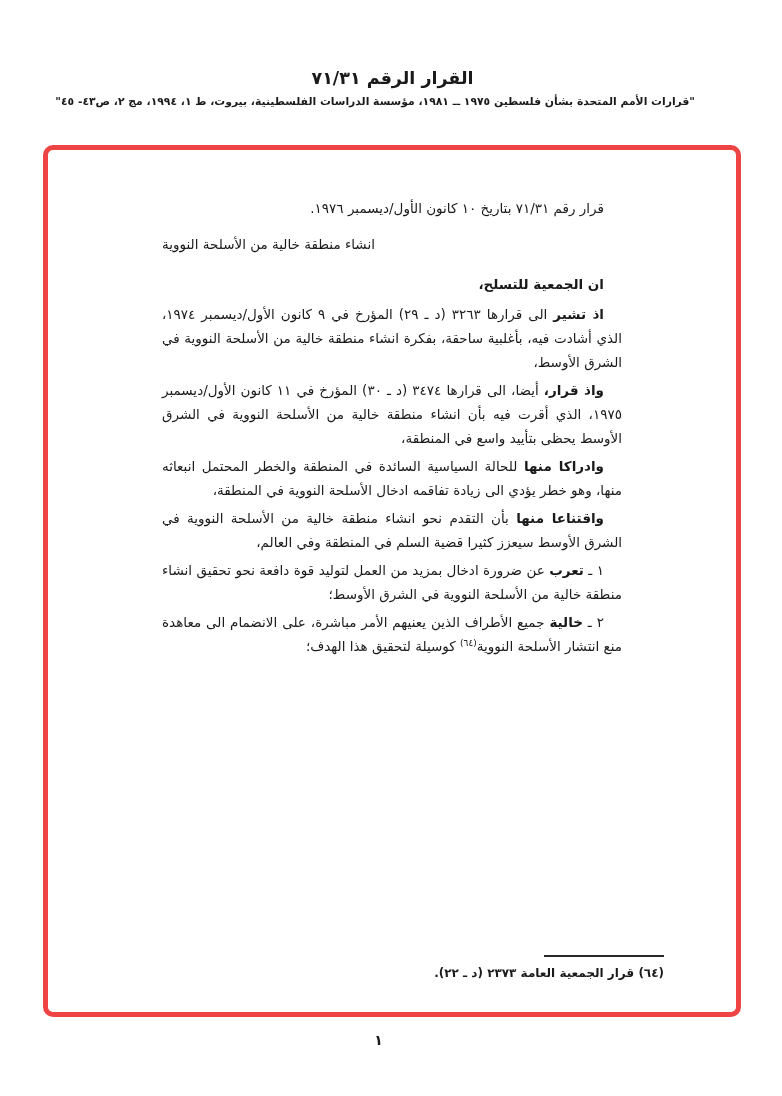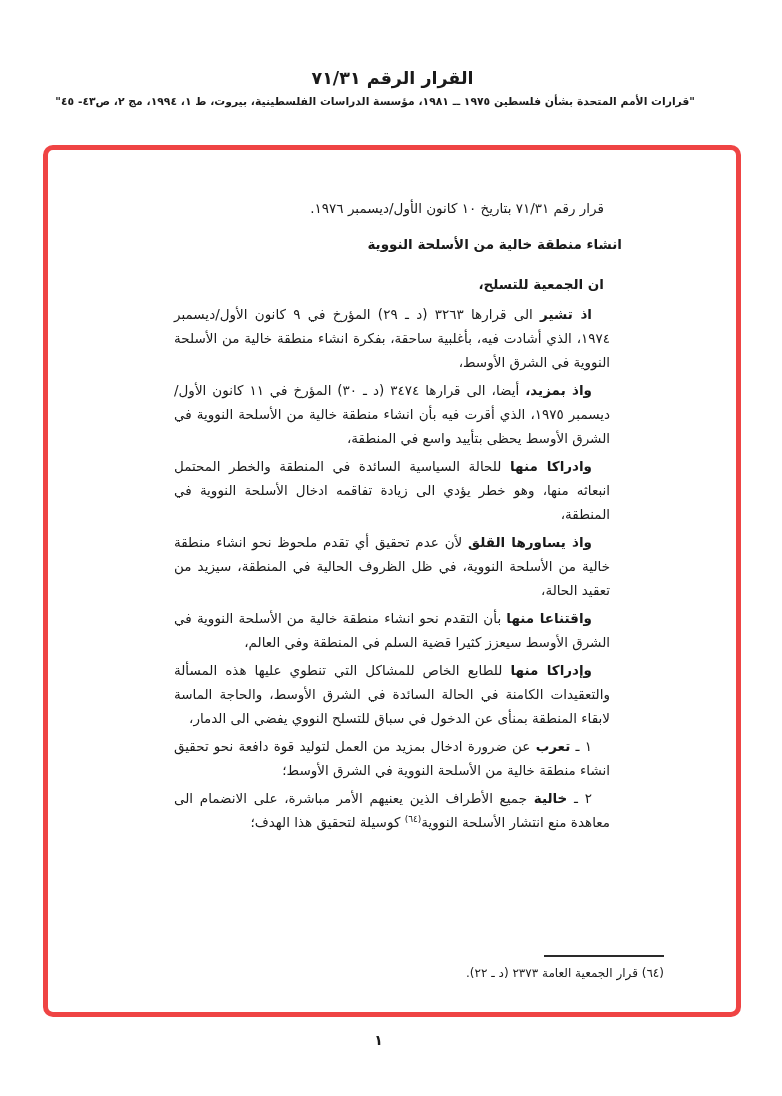--- a/index.html
+++ b/index.html
@@ -57,48 +57,49 @@
     text-align:justify;
   }
   .doc p{margin:0;}
   .res-heading{
     text-indent:18px;
     text-align:right;
     margin-bottom:12px !important;
     letter-spacing:0.2px;
   }
   .res-subtitle{
-    text-align:right;
-    font-weight:bold;
+    text-align:left;
+    font-weight:normal;
     margin:3px 0 !important;
   }
   .opening{
     font-weight:bold;
     text-indent:18px;
     text-align:right;
     margin:16px 0 6px !important;
   }
   .para{
     text-indent:18px;
-    margin:4px 12px !important;
+    margin:4px 0 !important;
   }
   .para strong{font-weight:bold;}
   .fn-ref{
     font-size:9px;
     vertical-align:super;
     line-height:0;
   }
   
   .footnote-area{
     position:absolute;
     bottom:30px;
     right:72px;
     width:340px;
     direction:rtl;
     text-align:right;
+    font-weight:bold;
   }
   .footnote-rule{
     width:120px;
     border-top:2px solid #2a2a2a;
     margin-left:auto; 
     margin-right:0;
   }
   .footnote-text{
     margin:7px 0 0;
     font-size:12px;
@@ -127,29 +128,27 @@
 
   <div class="frame">
 
     <div class="doc">
       <p class="res-heading">قرار رقم ٧١/٣١ بتاريخ ١٠ كانون الأول/ديسمبر ١٩٧٦.</p>
       <p class="res-subtitle">انشاء منطقة خالية من الأسلحة النووية</p>
       <p class="opening">ان الجمعية للتسلح،</p>
 
       <p class="para"><strong>اذ تشير</strong><span> الى قرارها ٣٢٦٣ (د ـ ٢٩) المؤرخ في ٩ كانون الأول/ديسمبر ١٩٧٤، الذي أشادت فيه، بأغلبية ساحقة، بفكرة انشاء منطقة خالية من الأسلحة النووية في الشرق الأوسط،</span></p>
 
-      <p class="para"><strong>واذ بمزيد،</strong><span> أيضا، الى قرارها ٣٤٧٤ (د ـ ٣٠) المؤرخ في ١١ كانون الأول/ديسمبر ١٩٧٥، الذي أقرت فيه بأن انشاء منطقة خالية من الأسلحة النووية في الشرق الأوسط يحظى بتأييد واسع في المنطقة،</span></p>
+      <p class="para"><strong>واذ قرار،</strong><span> أيضا، الى قرارها ٣٤٧٤ (د ـ ٣٠) المؤرخ في ١١ كانون الأول/ديسمبر ١٩٧٥، الذي أقرت فيه بأن انشاء منطقة خالية من الأسلحة النووية في الشرق الأوسط يحظى بتأييد واسع في المنطقة،</span></p>
 
       <p class="para"><strong>وادراكا منها</strong><span> للحالة السياسية السائدة في المنطقة والخطر المحتمل انبعاثه منها، وهو خطر يؤدي الى زيادة تفاقمه ادخال الأسلحة النووية في المنطقة،</span></p>
 
-      <p class="para"><strong>واذ يساورها القلق</strong><span> لأن عدم تحقيق أي تقدم ملحوظ نحو انشاء منطقة خالية من الأسلحة النووية، في ظل الظروف الحالية في المنطقة، سيزيد من تعقيد الحالة،</span></p>
 
       <p class="para"><strong>واقتناعا منها</strong><span> بأن التقدم نحو انشاء منطقة خالية من الأسلحة النووية في الشرق الأوسط سيعزز كثيرا قضية السلم في المنطقة وفي العالم،</span></p>
 
-      <p class="para"><strong>وإدراكا منها</strong><span> للطابع الخاص للمشاكل التي تنطوي عليها هذه المسألة والتعقيدات الكامنة في الحالة السائدة في الشرق الأوسط، والحاجة الماسة لابقاء المنطقة بمنأى عن الدخول في سباق للتسلح النووي يفضي الى الدمار،</span></p>
 
       <p class="para"><span>١ ـ </span><strong>تعرب</strong><span> عن ضرورة ادخال بمزيد من العمل لتوليد قوة دافعة نحو تحقيق انشاء منطقة خالية من الأسلحة النووية في الشرق الأوسط؛</span></p>
 
       <p class="para"><span>٢ ـ </span><strong>خالية</strong><span> جميع الأطراف الذين يعنيهم الأمر مباشرة، على الانضمام الى معاهدة منع انتشار الأسلحة النووية</span><sup class="fn-ref">(٦٤)</sup><span> كوسيلة لتحقيق هذا الهدف؛</span></p>
     </div>
 
     <div class="footnote-area">
       <div class="footnote-rule"></div>
       <p class="footnote-text"><span>(٦٤)</span> <span>قرار الجمعية العامة ٢٣٧٣ (د ـ ٢٢).</span></p>
     </div>

